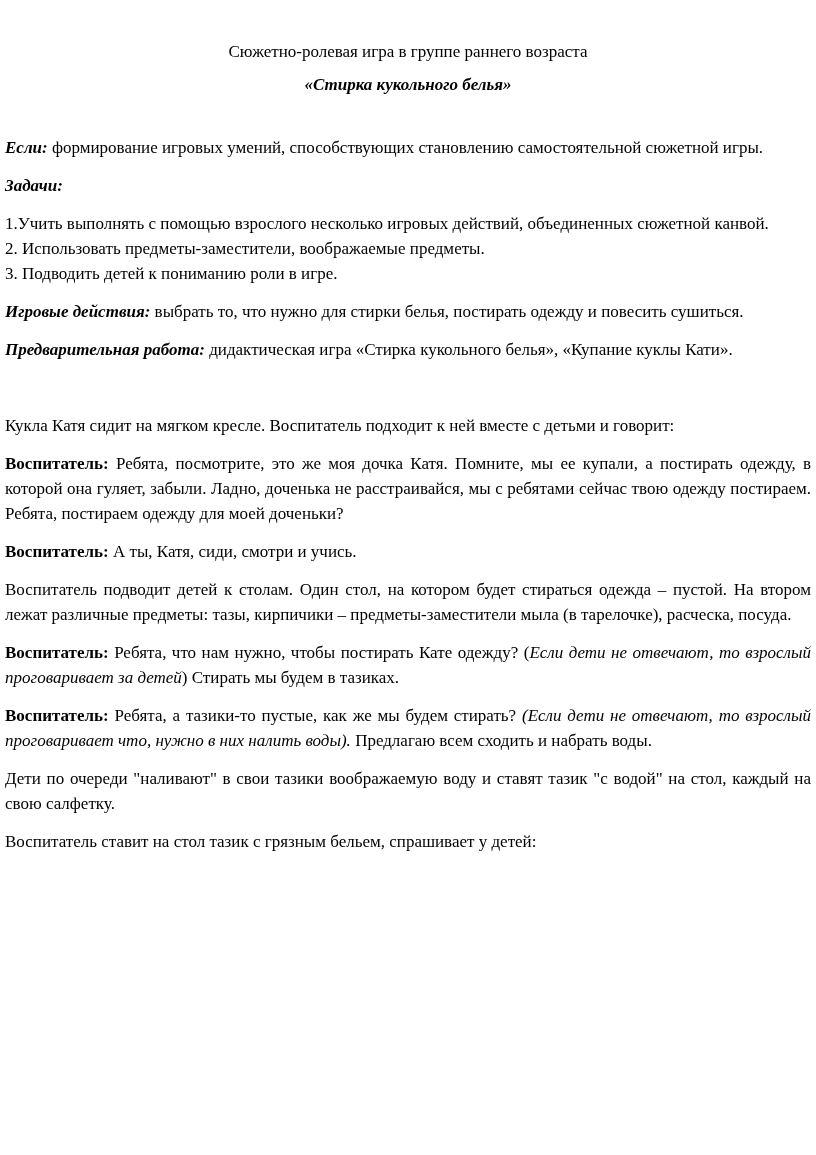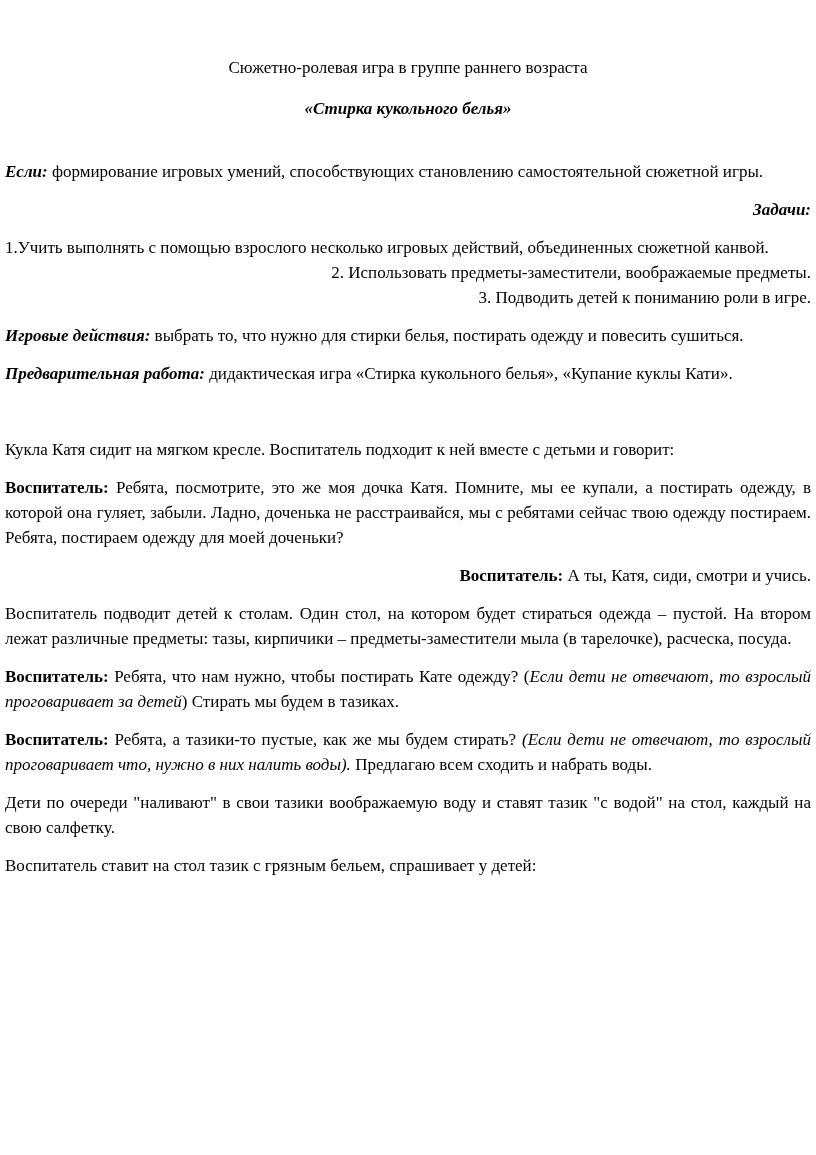--- a/index.html
+++ b/index.html
@@ -10,26 +10,26 @@
     color: #000000;
     font-family: "Liberation Serif", "DejaVu Serif", serif;
     font-size: 17px;
     line-height: 1.47;
     box-sizing: border-box;
     padding: 40px 5px 24px 5px;
   }
   .page { width: 100%; }
   .title-line {
     text-align: center;
-    margin: 16px 0 8px 0;
+    margin: 0 0 8px 0;
   }
   .title-line.bold { font-weight: bold; margin-bottom: 0; font-style: italic; }
   .para { margin: 0 0 13px 0; }
   .align-justify { text-align: justify; }
-  .align-left    { text-align: right; }
+  .align-left    { text-align: left; }
   .tight { margin-bottom: 0; }
   .b { font-weight: bold; }
   .i { font-style: italic; }
   .spacer { height: 38px; }
 </style>
 </head>
 <body>
 
 <div class="page">
   <p class="title-line">Сюжетно-ролевая игра в группе раннего возраста</p>

